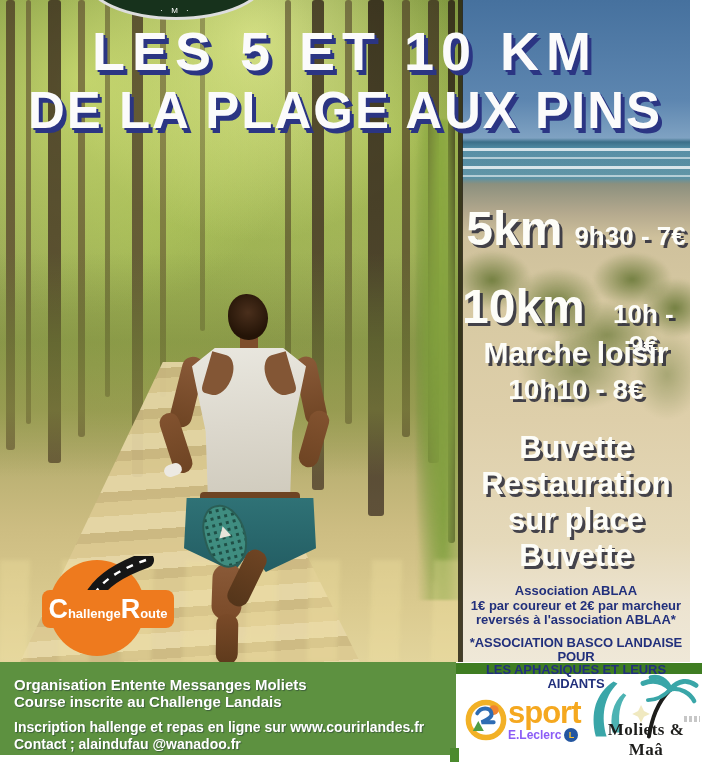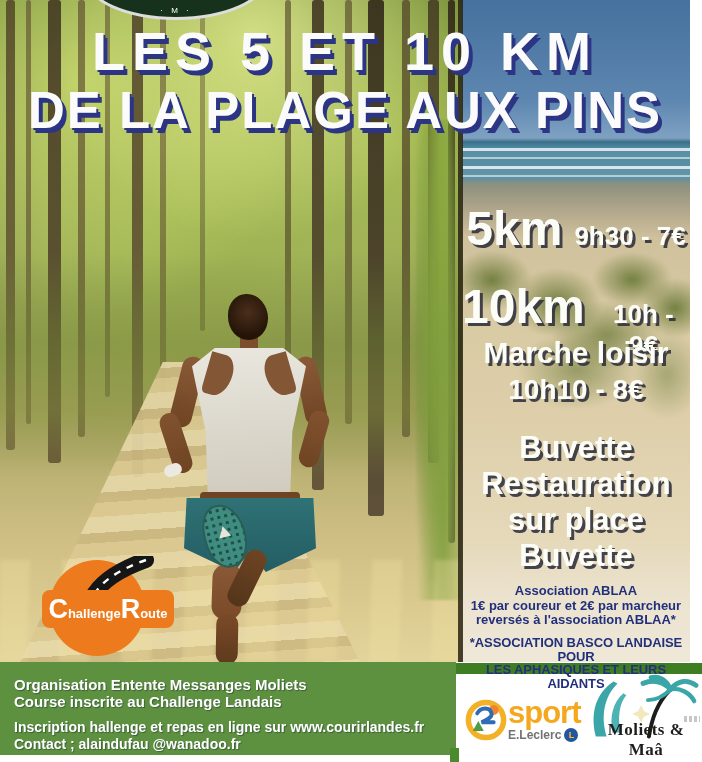--- a/index.html
+++ b/index.html
@@ -125,21 +125,21 @@
   .org-block{padding-top:14px;font-size:15px;line-height:17px;}
   .signup-block{padding-top:9px;font-size:14px;line-height:17px;}
   
   .green-strip{position:absolute;left:456px;top:663px;width:246px;height:11px;background:#3f7d22;z-index:4;}
   .logo-panel{position:absolute;left:456px;top:674px;width:246px;height:88px;background:#ffffff;z-index:4;}
   .green-chip{position:absolute;left:450px;top:748px;width:9px;height:14px;background:#4c8a2e;z-index:5;}
   
   .sport-logo{position:absolute;left:8px;top:24px;width:124px;height:56px;display:flex;align-items:flex-start;gap:0;}
   .sport-word{font-size:31px;line-height:30px;font-weight:bold;letter-spacing:-1px;color:#f5a81f;}
   .leclerc-row{display:flex;align-items:center;gap:3px;margin-top:0;}
-  .leclerc-text{font-size:12px;font-weight:bold;color:#737373;}
+  .leclerc-text{font-size:12px;font-weight:bold;color:#8b5cf6;}
   .leclerc-stamp{display:inline-flex;align-items:center;justify-content:center;width:14px;height:14px;border-radius:50%;
     background:#2456a0;color:#f8c02a;font-size:9px;font-weight:bold;}
   
   .moliets-logo{position:absolute;left:130px;top:0;width:116px;height:88px;}
   .moliets-label{position:absolute;left:4px;right:0;bottom:2px;text-align:center;font-size:17px;font-weight:600;color:#1d1d1b;
     font-family:Liberation Serif, serif;letter-spacing:.5px;}
   .tm-mark{position:absolute;right:2px;top:42px;width:16px;height:6px;opacity:.55;
     background:repeating-linear-gradient(90deg,#999 0 3px,rgba(0,0,0,0) 3px 5px);}
 </style>
 </head>

